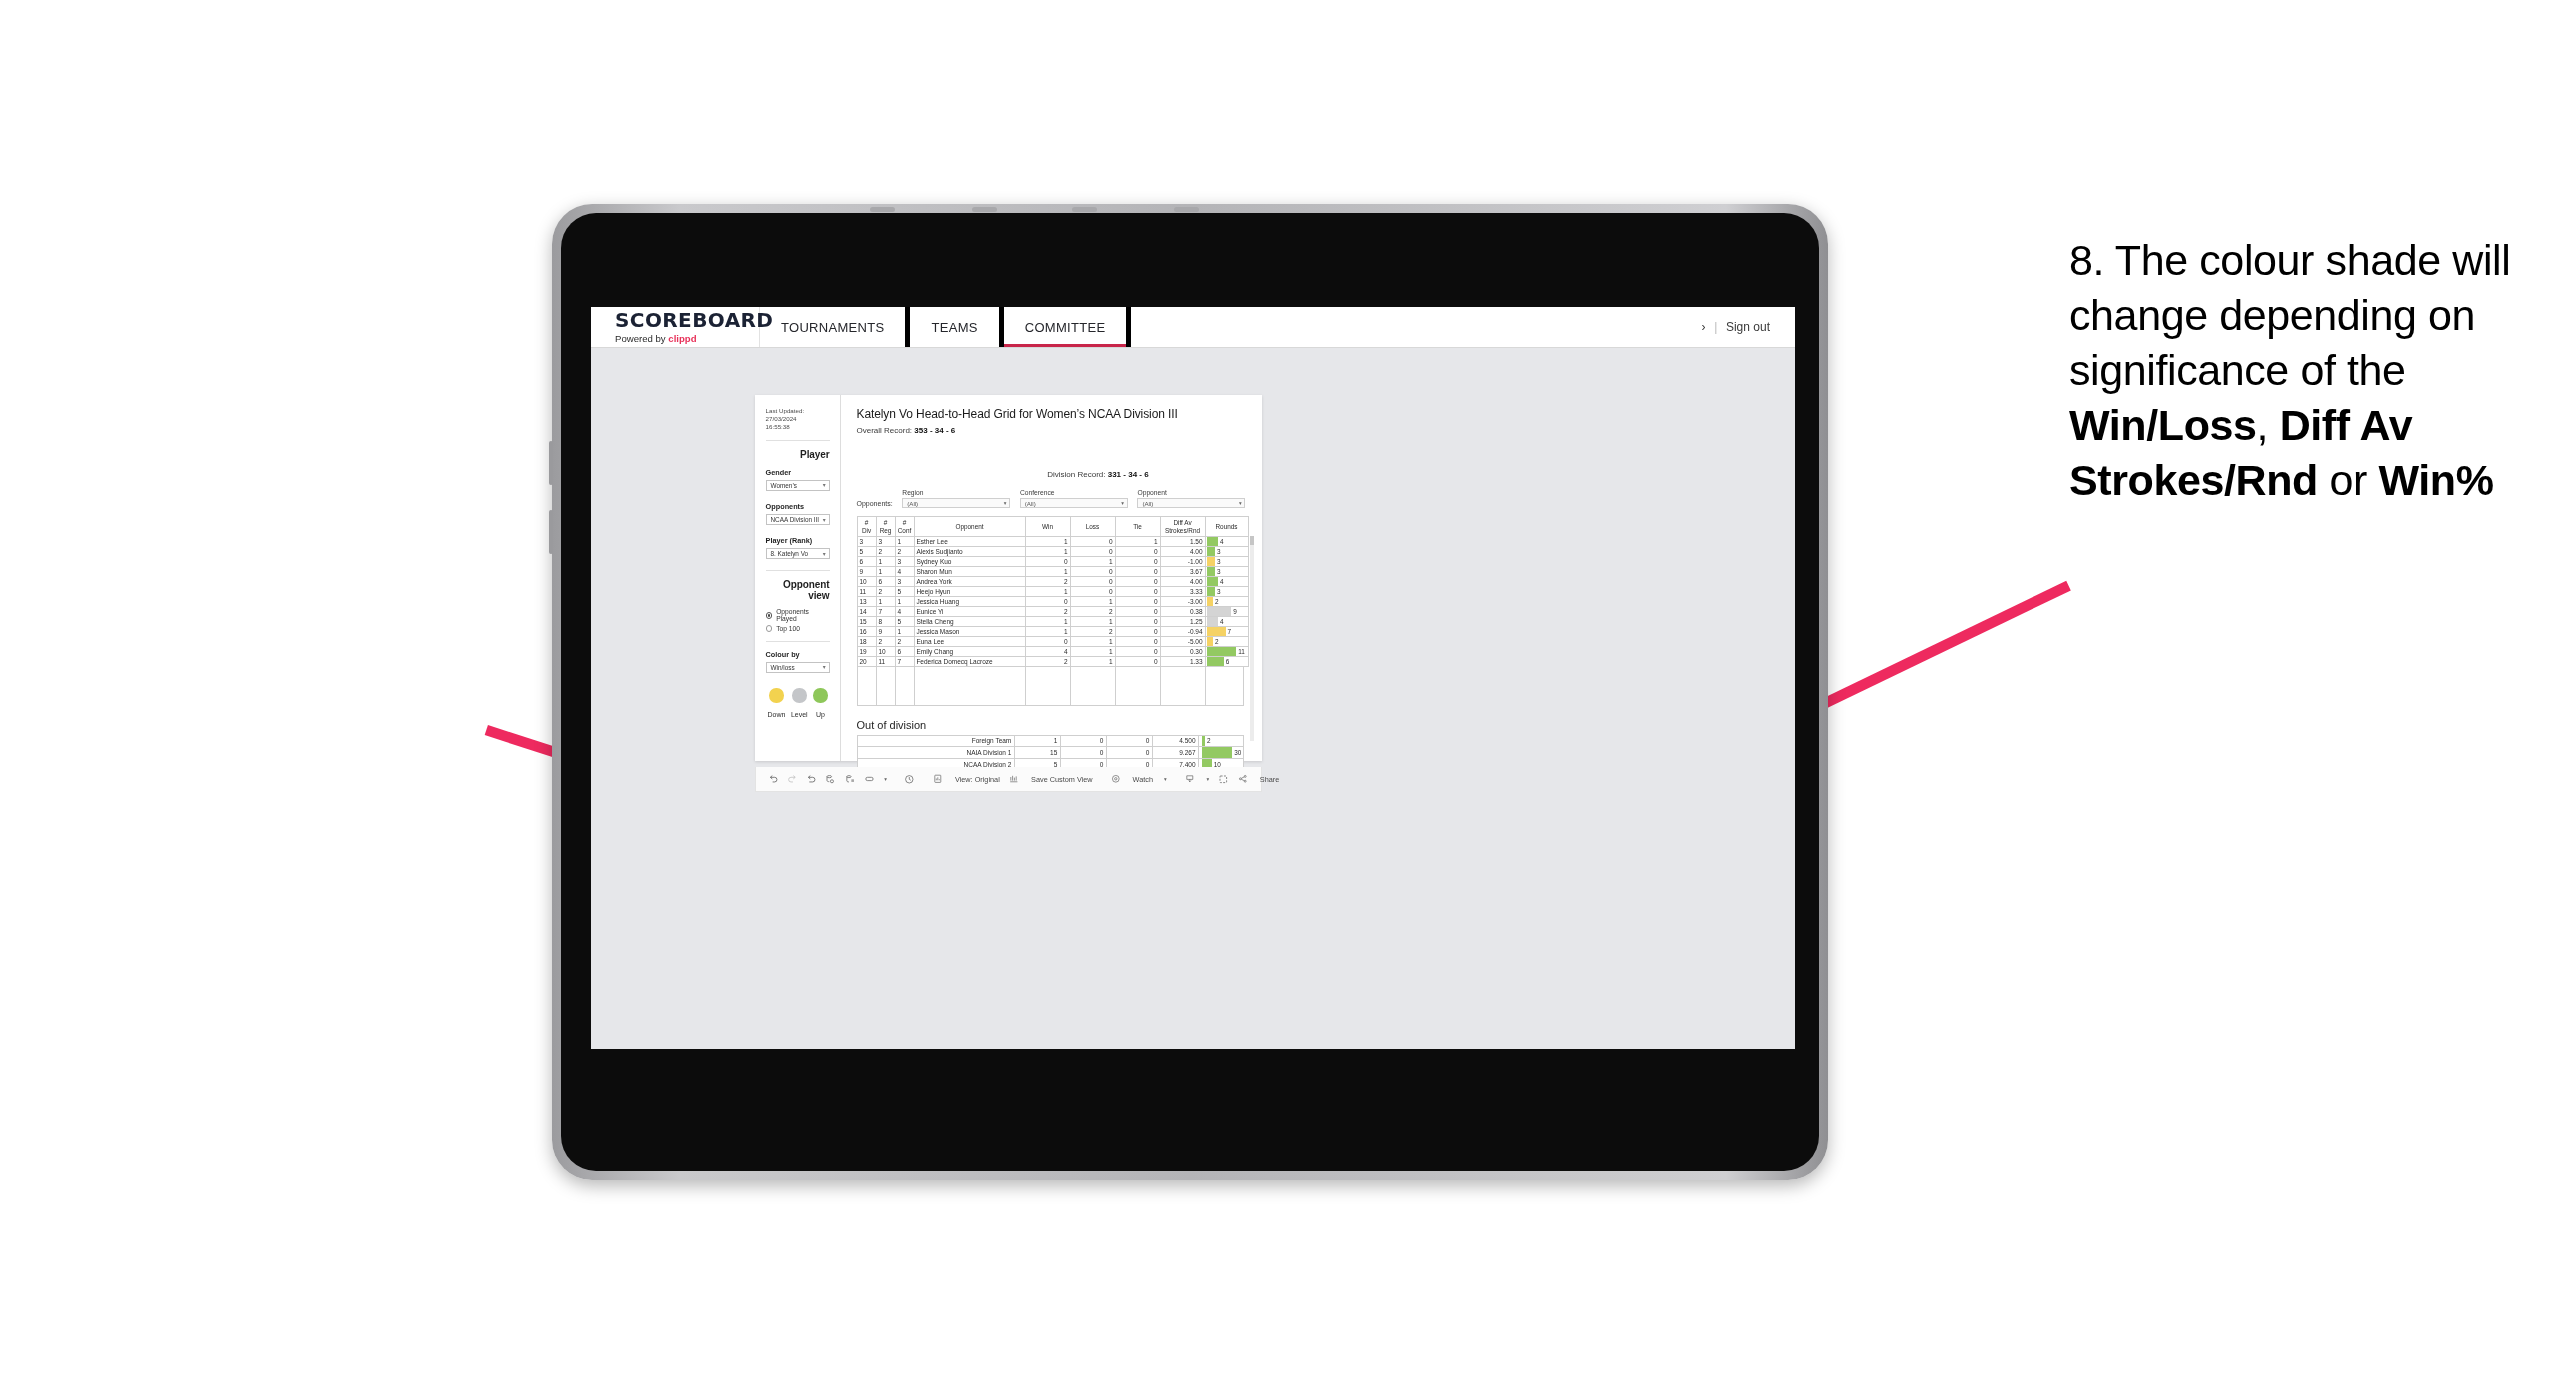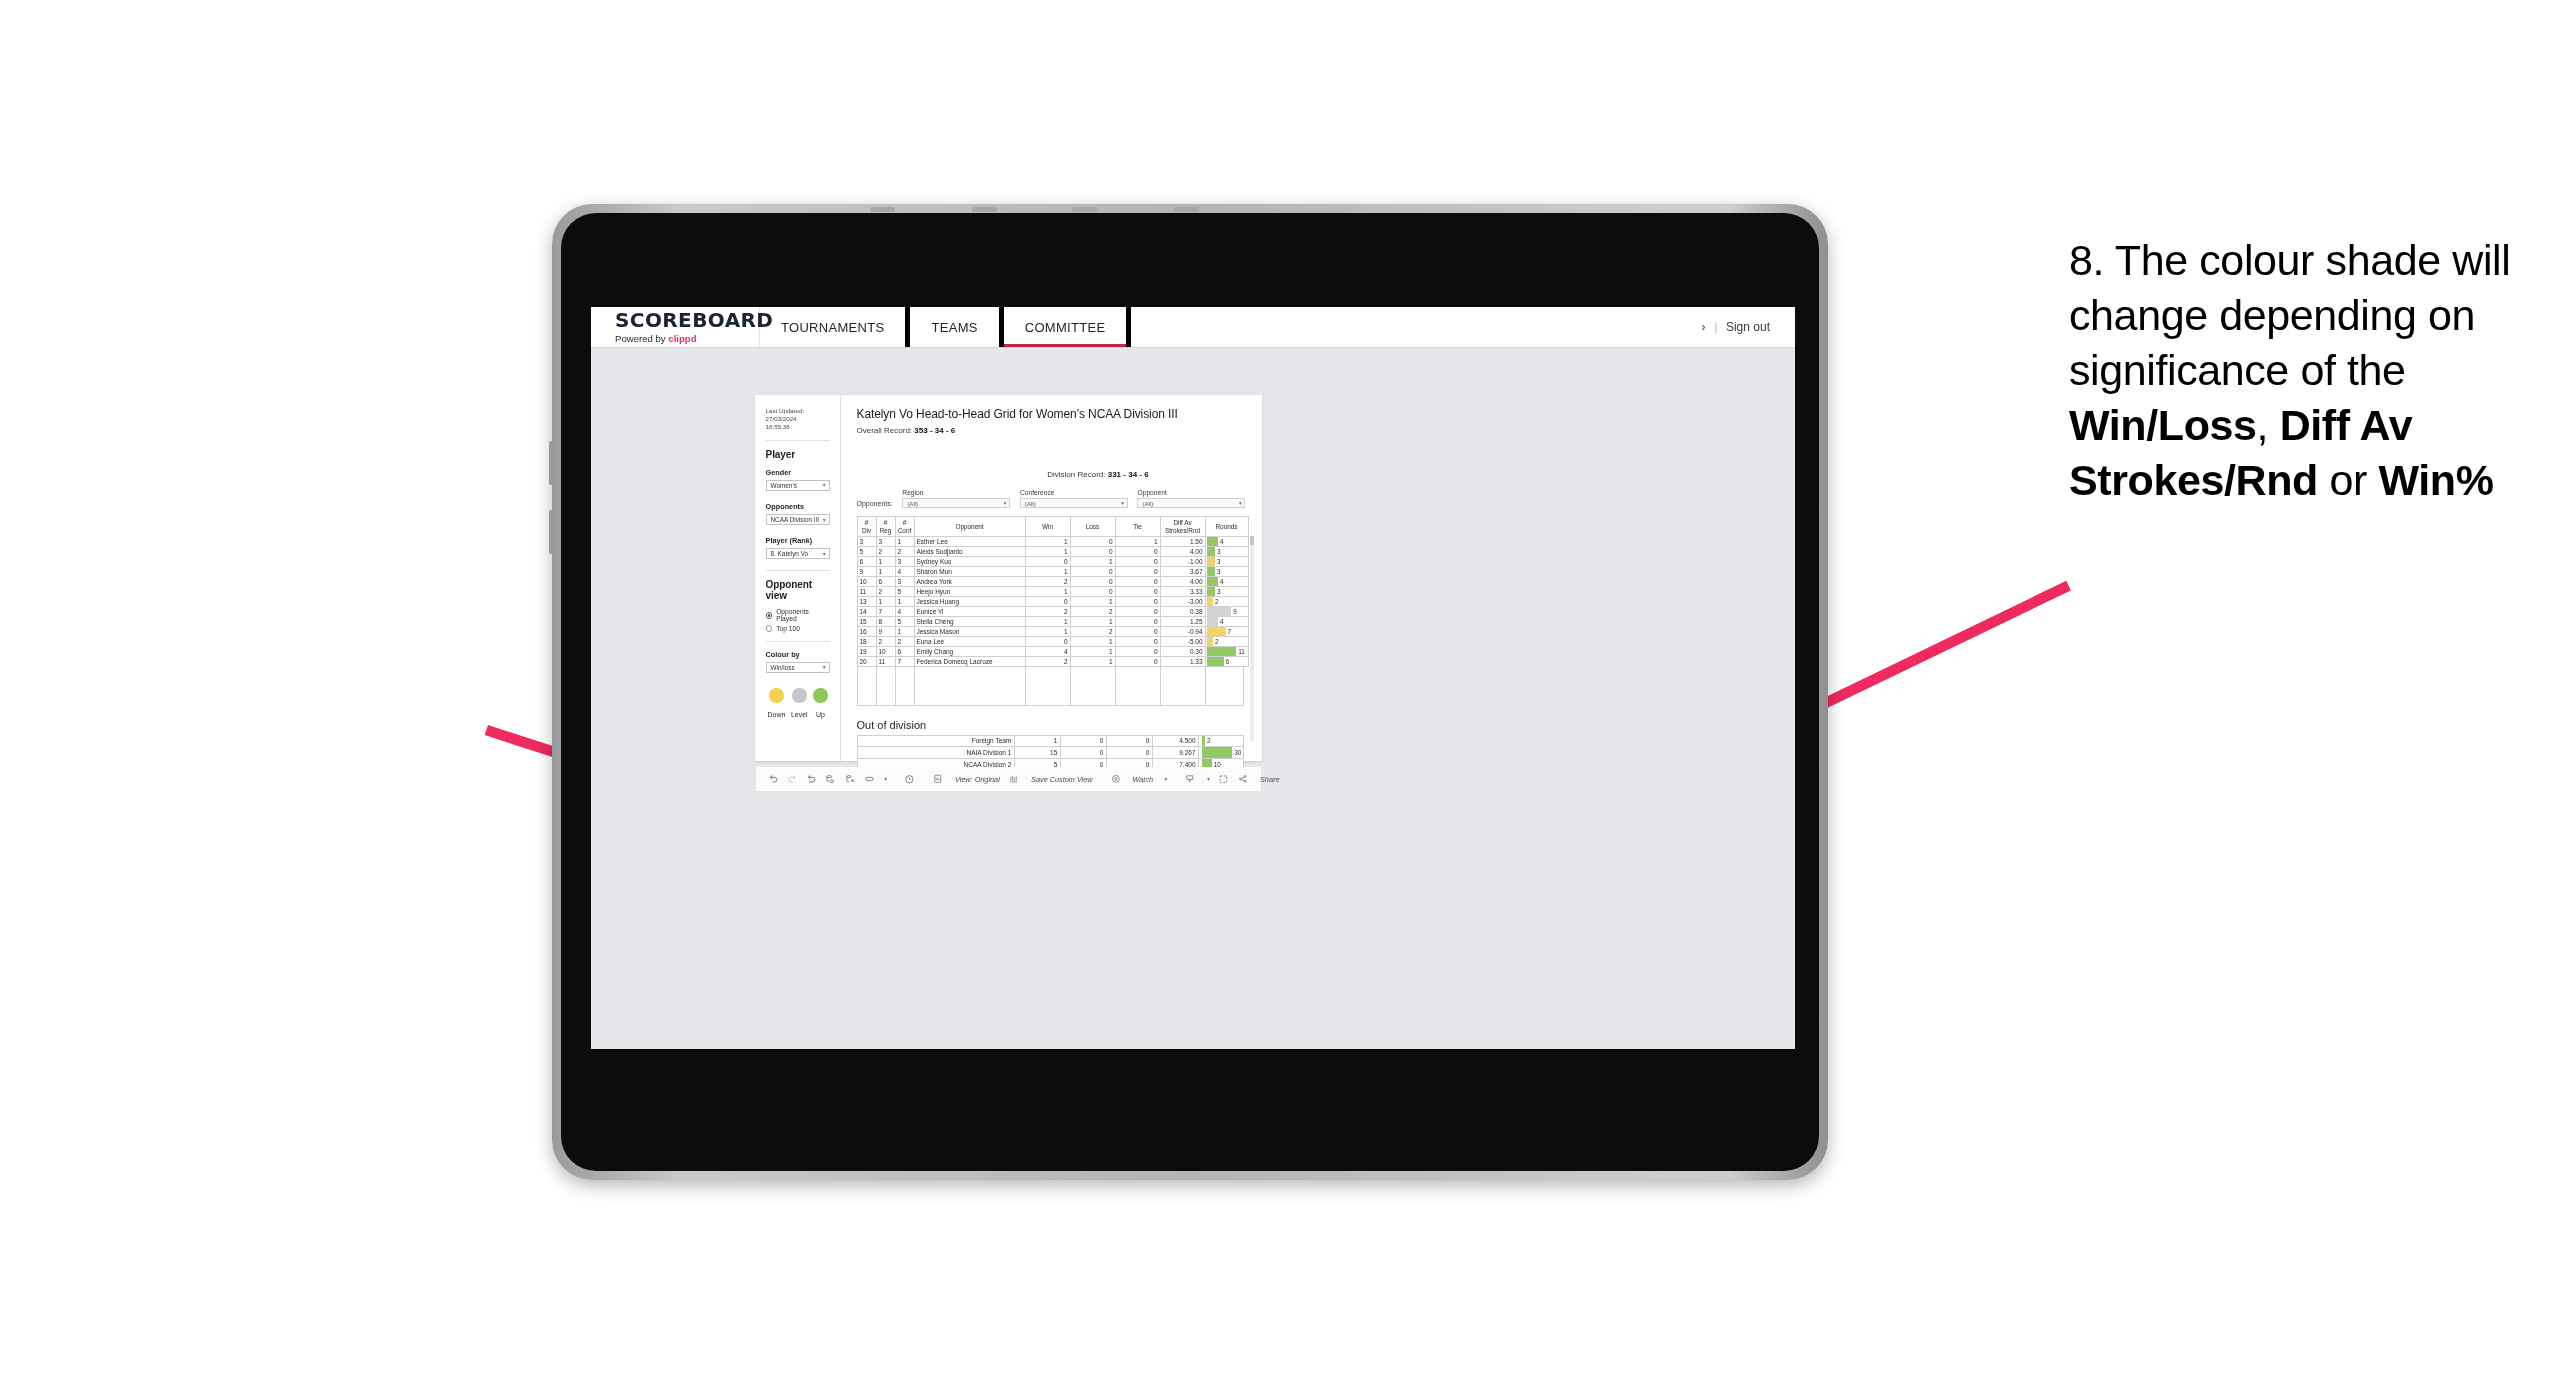--- a/index.html
+++ b/index.html
@@ -122,21 +122,21 @@
   }
 
   
   #filters {
     width: 94px; border-right: 1px solid #ddd;
     padding: 11.6px 10.6px 0 10.6px;
     font-size: 7.3px; color: #333;
   }
   #lastupd { font-size: 6.2px; color: #4a4a4a; line-height: 1.35; }
   .fdiv { border-top: 1px solid #e0e0e0; margin: 8.7px 0 7.7px; }
-  .fhead { font-size: 10px; font-weight: bold; color: #1f1f1f; margin-bottom: 7.7px; letter-spacing: -0.1px;}
+  .fhead { font-size: 10px; font-weight: bold; color: #1f1f1f; margin-bottom: 7.7px; letter-spacing: -0.1px; text-align: right;}
   .flabel { font-size: 7.3px; font-weight: bold; color: #1f1f1f; margin-bottom: 2.9px; }
   .fsel {
     height: 11.6px; border: 1px solid #c3c3c3; background: #fff;
     display: flex; align-items: center; justify-content: space-between;
     padding: 0 2.9px 0 3.9px; font-size: 6.4px; color: #333; margin-bottom: 10.6px;
   }
   .fsel .caret { color: #777; font-size: 5.8px; }
   .radio-row { display: flex; align-items: center; gap: 3.9px; margin-bottom: 2.9px; font-size: 6.7px; color: #333; }
   .radio {
     width: 6.7px; height: 6.7px; border-radius: 50%;
@@ -213,21 +213,21 @@
   .ood-name { width: 154px; text-align: right; padding-right: 4.8px; }
 
   
   #toolbar {
     position: absolute; left: 164px; top: 419px; width: 507px; height: 25px;
     background: #fbfbfb; border: 1px solid #e3e3e3; border-top: none;
     display: flex; align-items: center; gap: 8.7px; padding: 0 11.6px;
     font-size: 7.3px; color: #4a4a4a;
   }
   .tb-ico { width: 11.6px; height: 11.6px; display: flex; align-items: center; justify-content: center; color: #5c5c5c; }
-  .tb-item { display: flex; align-items: center; gap: 11px; white-space: nowrap; font-style: italic; }
+  .tb-item { display: flex; align-items: center; gap: 11px; white-space: nowrap; }
   .tb-sep { width: 1px; height: 11.6px; background: #d8d8d8; }
   .tb-spacer { flex: 1; }
   .caret-sm { font-size: 5.3px; color: #666; }
 </style>
 </head>
 <body>
 
 <div id="stage">
 
 

